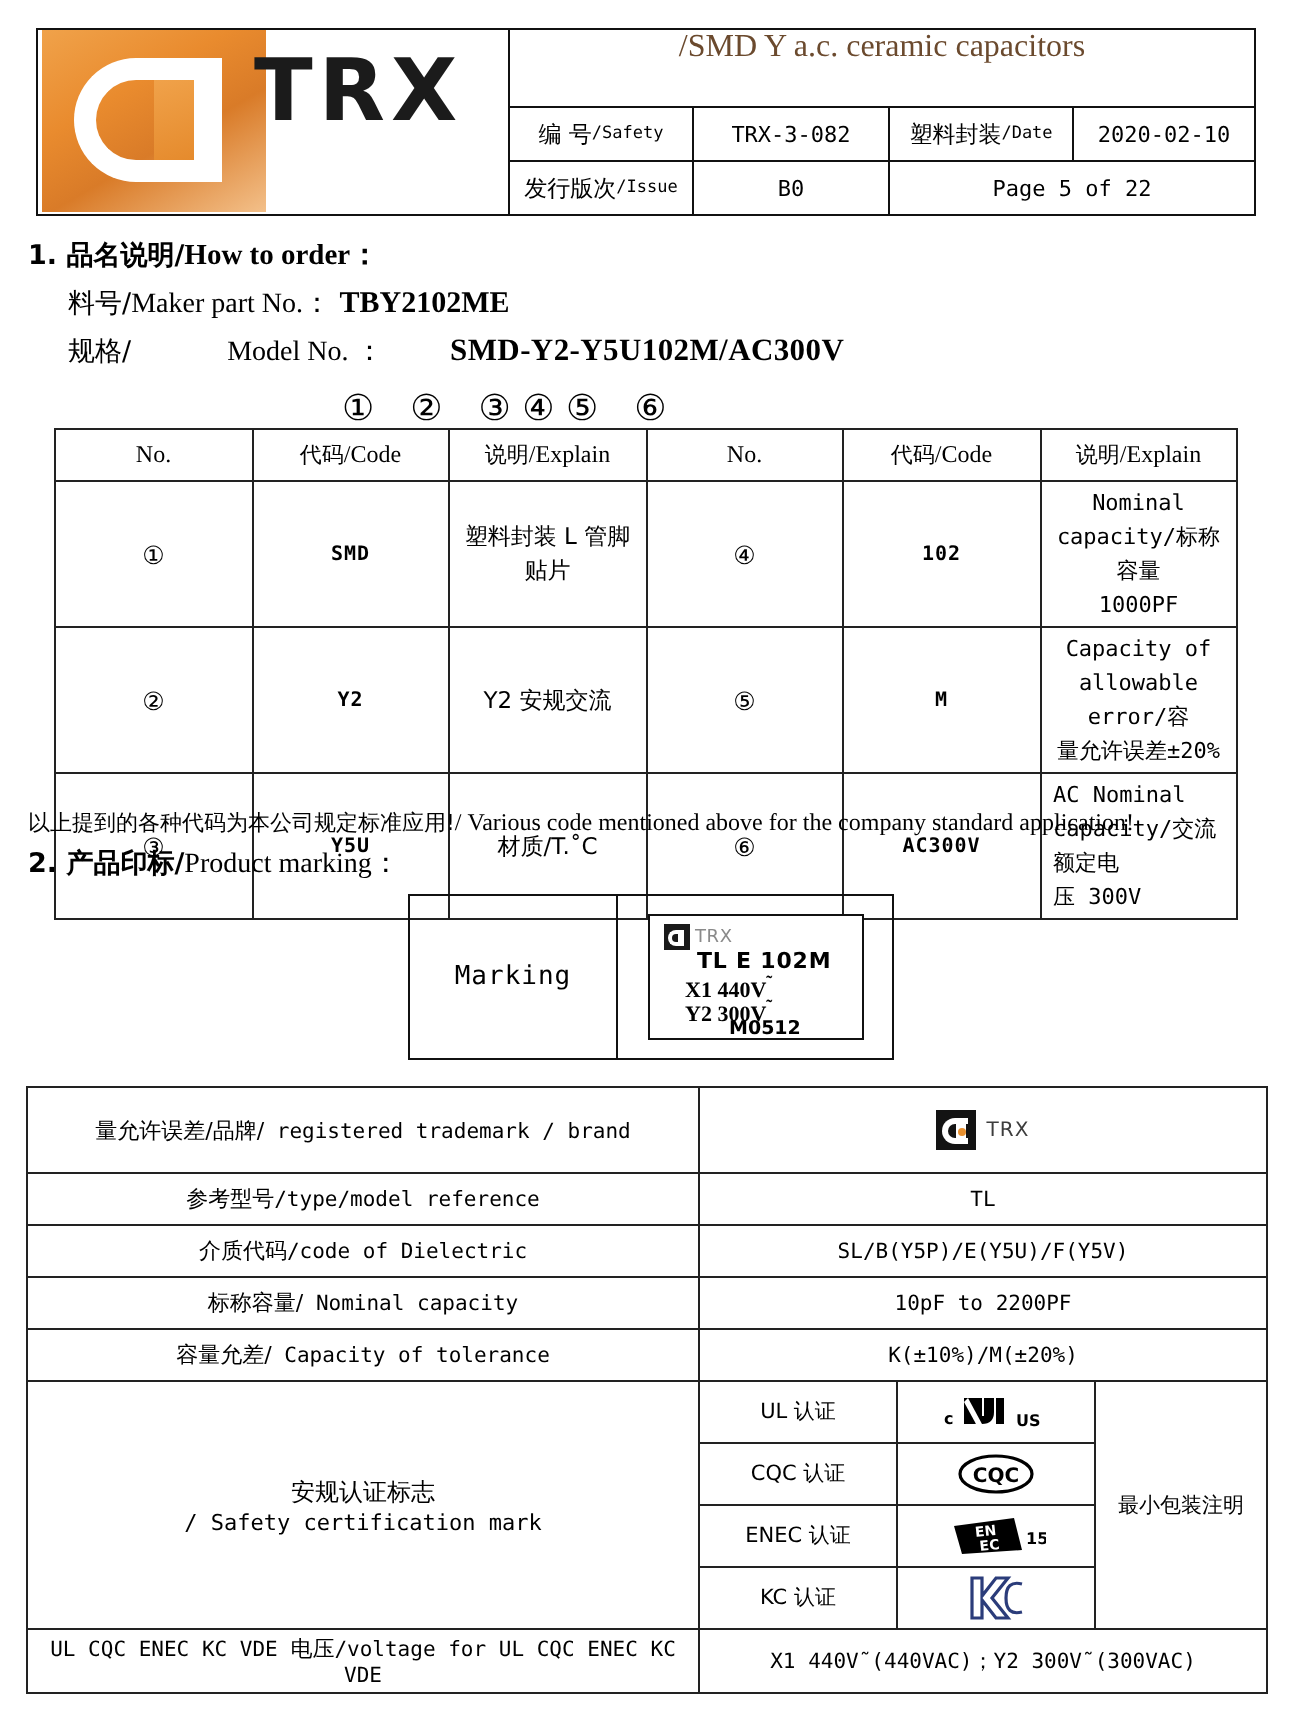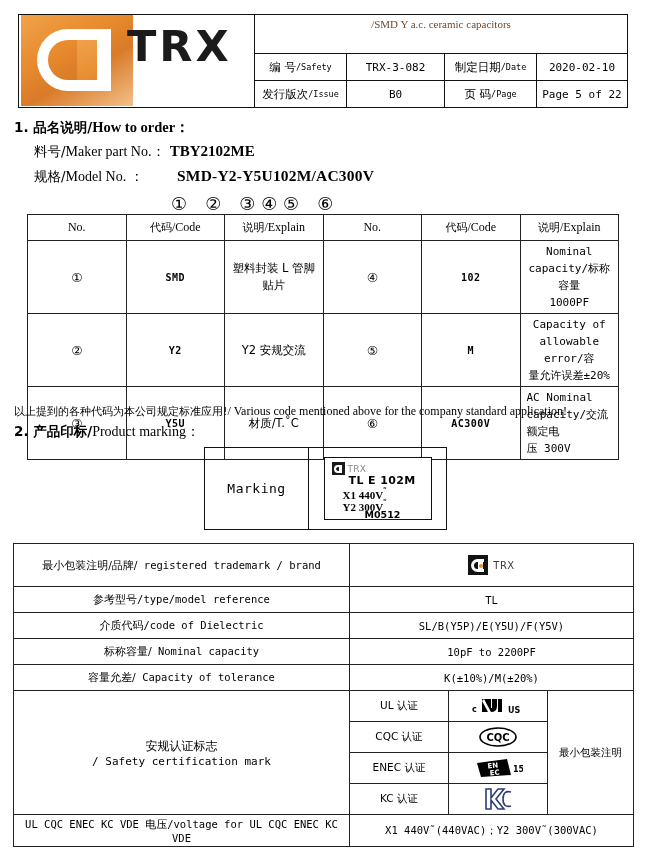--- a/index.html
+++ b/index.html
@@ -116,21 +116,21 @@
   }
   .header-title .t1 {
     font-family: "DejaVu Sans", sans-serif;
     font-size: 11.5px;
     color: #9c5a22;
     letter-spacing: .3px;
     line-height: 16px;
   }
   .header-title .t2 {
     font-family: "Liberation Serif", serif;
-    font-size: 11px;
+    font-size: 16px;
     color: #6b4a2e;
     line-height: 16px;
   }
   .hrow {
     flex: 1;
     display: flex;
     border-bottom: 1.2px solid #111;
     box-sizing: border-box;
   }
   .hrow:last-child { border-bottom: none; }
@@ -185,20 +185,21 @@
   .line-model {
     position: absolute;
     left: 34px;
     top: 167px;
     font-family: "DejaVu Sans", sans-serif;
     font-size: 13.5px;
   }
   .line-model .en {
     font-family: "Liberation Serif", serif;
     font-size: 14px;
+    margin-left: 48px;
   }
   .line-model .val {
     font-family: "Liberation Serif", serif;
     font-weight: 700;
     font-size: 15.5px;
     letter-spacing: .2px;
     margin-left: 29px;
   }
   .circ-row {
     position: absolute;
@@ -479,35 +480,31 @@
       <div class="header-title">
         <div class="t2">/SMD Y a.c. ceramic capacitors</div>
       </div>
       <div class="hrow">
         <div class="hcell hc-label">
           <span class="cn">编  号</span>
             <span class="small-en">/Safety</span>
         </div>
         <div class="hcell hc-value">TRX-3-082</div>
         <div class="hcell hc-label2">
-          <span class="cn">制定日期</span>
+          <span class="cn">塑料封装</span>
             <span class="small-en">/Date</span>
         </div>
         <div class="hcell hc-value2">2020-02-10</div>
       </div>
       <div class="hrow">
         <div class="hcell hc-label">
           <span class="cn">发行版次</span>
             <span class="small-en">/Issue</span>
         </div>
         <div class="hcell hc-value">B0</div>
-        <div class="hcell hc-label2">
-          <span class="cn">页  码</span>
-            <span class="small-en">/Page</span>
-        </div>
         <div class="hcell hc-value2">Page 5 of 22</div>
       </div>
     </div>
   </div>
 
   <div class="sec1-title">
     <span>1.</span>
     <span>品名说明/</span><span class="en">How to order：</span>
   </div>
 
@@ -600,21 +597,21 @@
     <colgroup>
       <col style="width:336px">
       <col style="width:118px">
       <col style="width:80px">
       <col style="width:86px">
     </colgroup>
     <tbody>
 
       <tr class="r-brand">
         <td>
-          <span class="zh">最小包装注明/品牌/</span><span> registered trademark / brand</span>
+          <span class="zh">量允许误差/品牌/</span><span> registered trademark / brand</span>
         </td>
         <td colspan="3">
           <div class="brand-cell-inner">
             <span class="brand-sq">
                 <span class="brand-dot"></span>
               </span>
             <span class="brand-txt">TRX</span>
           </div>
         </td>
       </tr>

